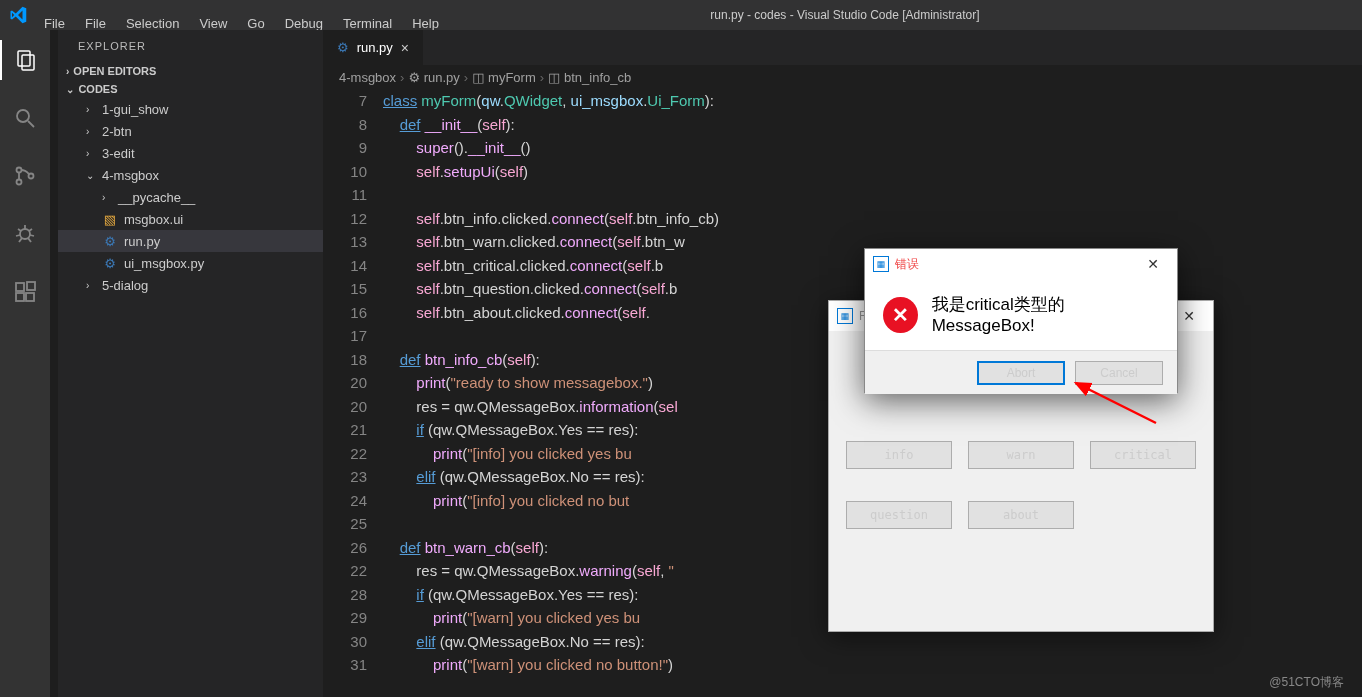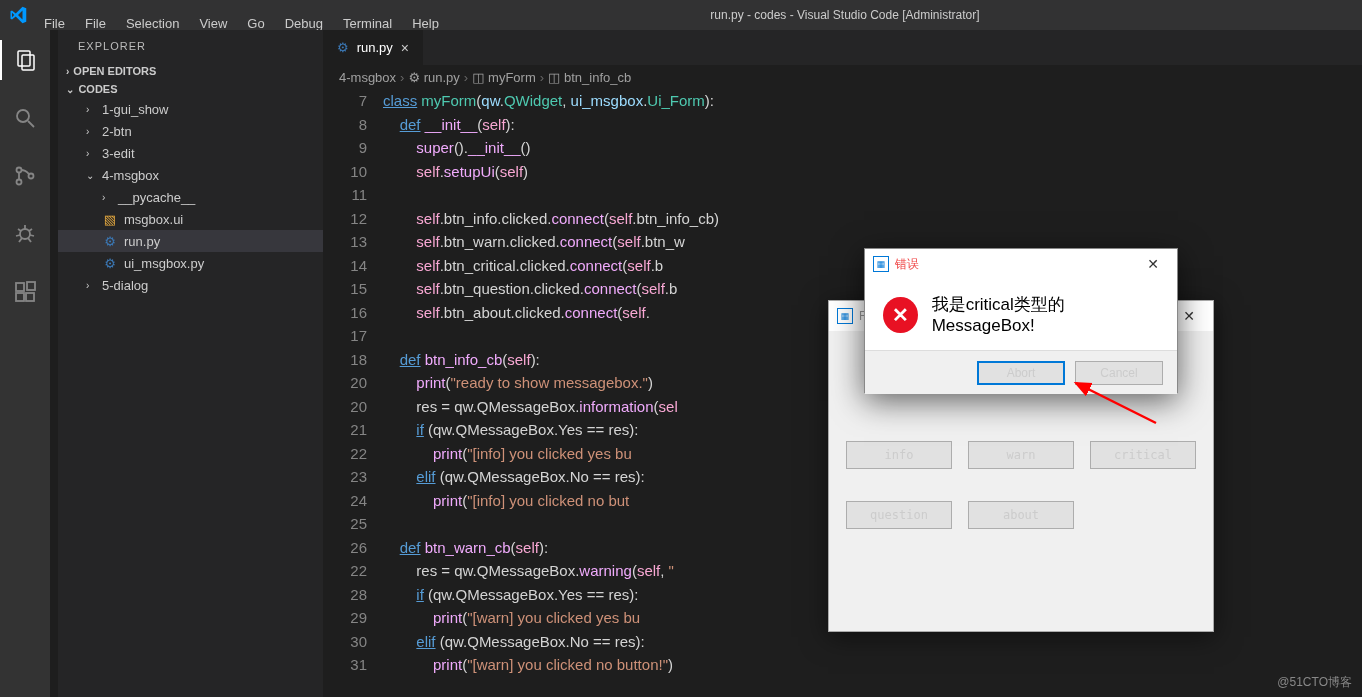--- a/index.html
+++ b/index.html
@@ -59,21 +59,21 @@
 .qt-dialog { position: absolute; left: 864px; top: 248px; width: 314px; height: 145px; background: #fff; border: 1px solid #888; box-shadow: 0 8px 30px rgba(0,0,0,.6); }
 .qt-dialog .qt-titlebar { background: #fff; }
 .qt-dialog .dlg-body { display: flex; align-items: center; padding: 14px 18px; gap: 14px; }
 .qt-dialog .dlg-icon { width: 36px; height: 36px; border-radius: 50%; background: #e81123; display: flex; align-items: center; justify-content: center; color: #fff; font-size: 20px; font-weight: bold; }
 .qt-dialog .dlg-text { font-size: 17px; color: #000; }
 .qt-dialog .dlg-footer { background: #f0f0f0; height: 44px; display: flex; align-items: center; justify-content: flex-end; gap: 10px; padding: 0 14px; border-top: 1px solid #ddd; }
 .qt-dialog .dlg-btn { width: 88px; height: 24px; background: #e1e1e1; border: 1px solid #adadad; font-size: 12px; cursor:pointer; display:flex; align-items:center; justify-content:center;}
 .qt-dialog .dlg-btn.primary { border: 2px solid #0078d7; }
 
 .arrow { position: absolute; left: 1066px; top: 378px; pointer-events:none; }
-.watermark { position: absolute; right: 10px; bottom: 6px; color: #888; font-size: 12px; }
+.watermark { position: absolute; right: 18px; bottom: 6px; color: #888; font-size: 12px; }
 </style>
 </head>
 <body>
 
 <div class="titlebar">
   <div class="logo">
     <svg width="18" height="18" viewBox="0 0 24 24">
         <path fill="#0098ff" d="M23 3l-5-2-9 9-5-4-2 1v10l2 1 5-4 9 9 5-2V3zM4 15V9l3 3-3 3zm14 3l-6-6 6-6v12z"></path>
       </svg>
   </div>

